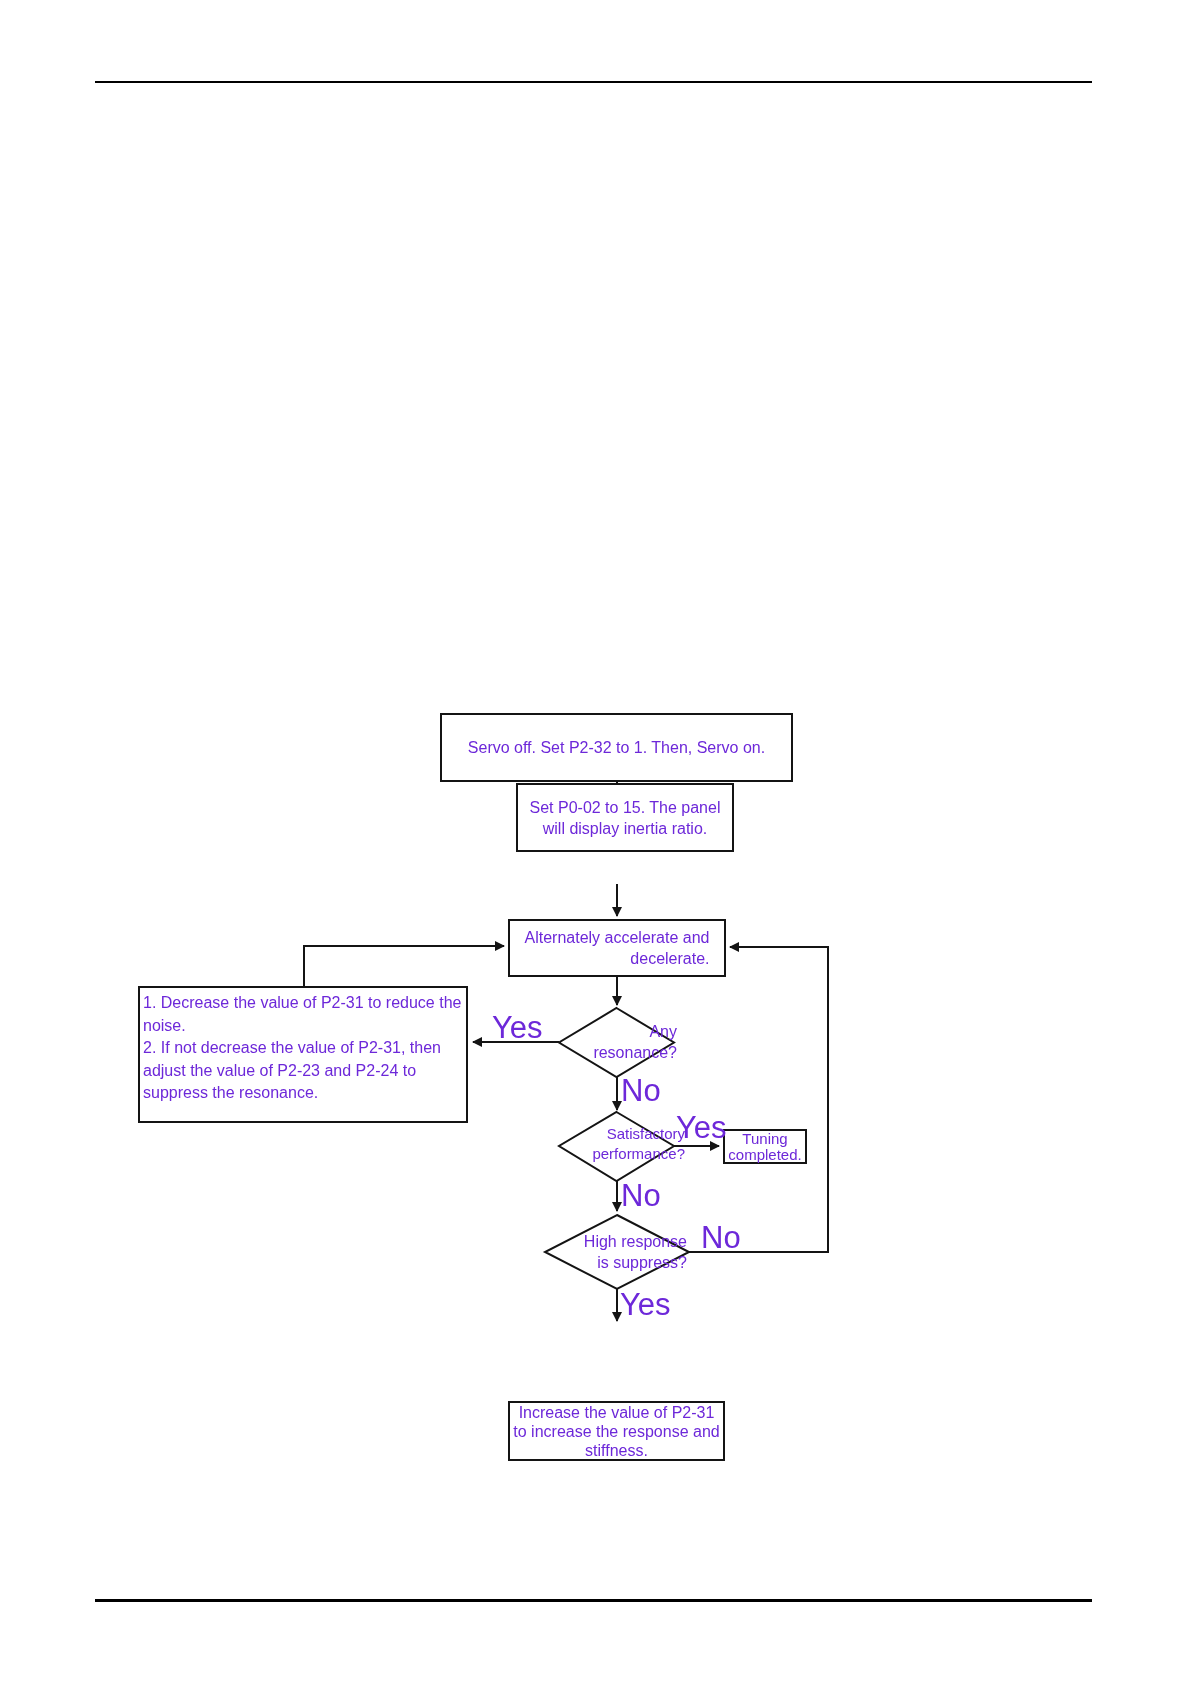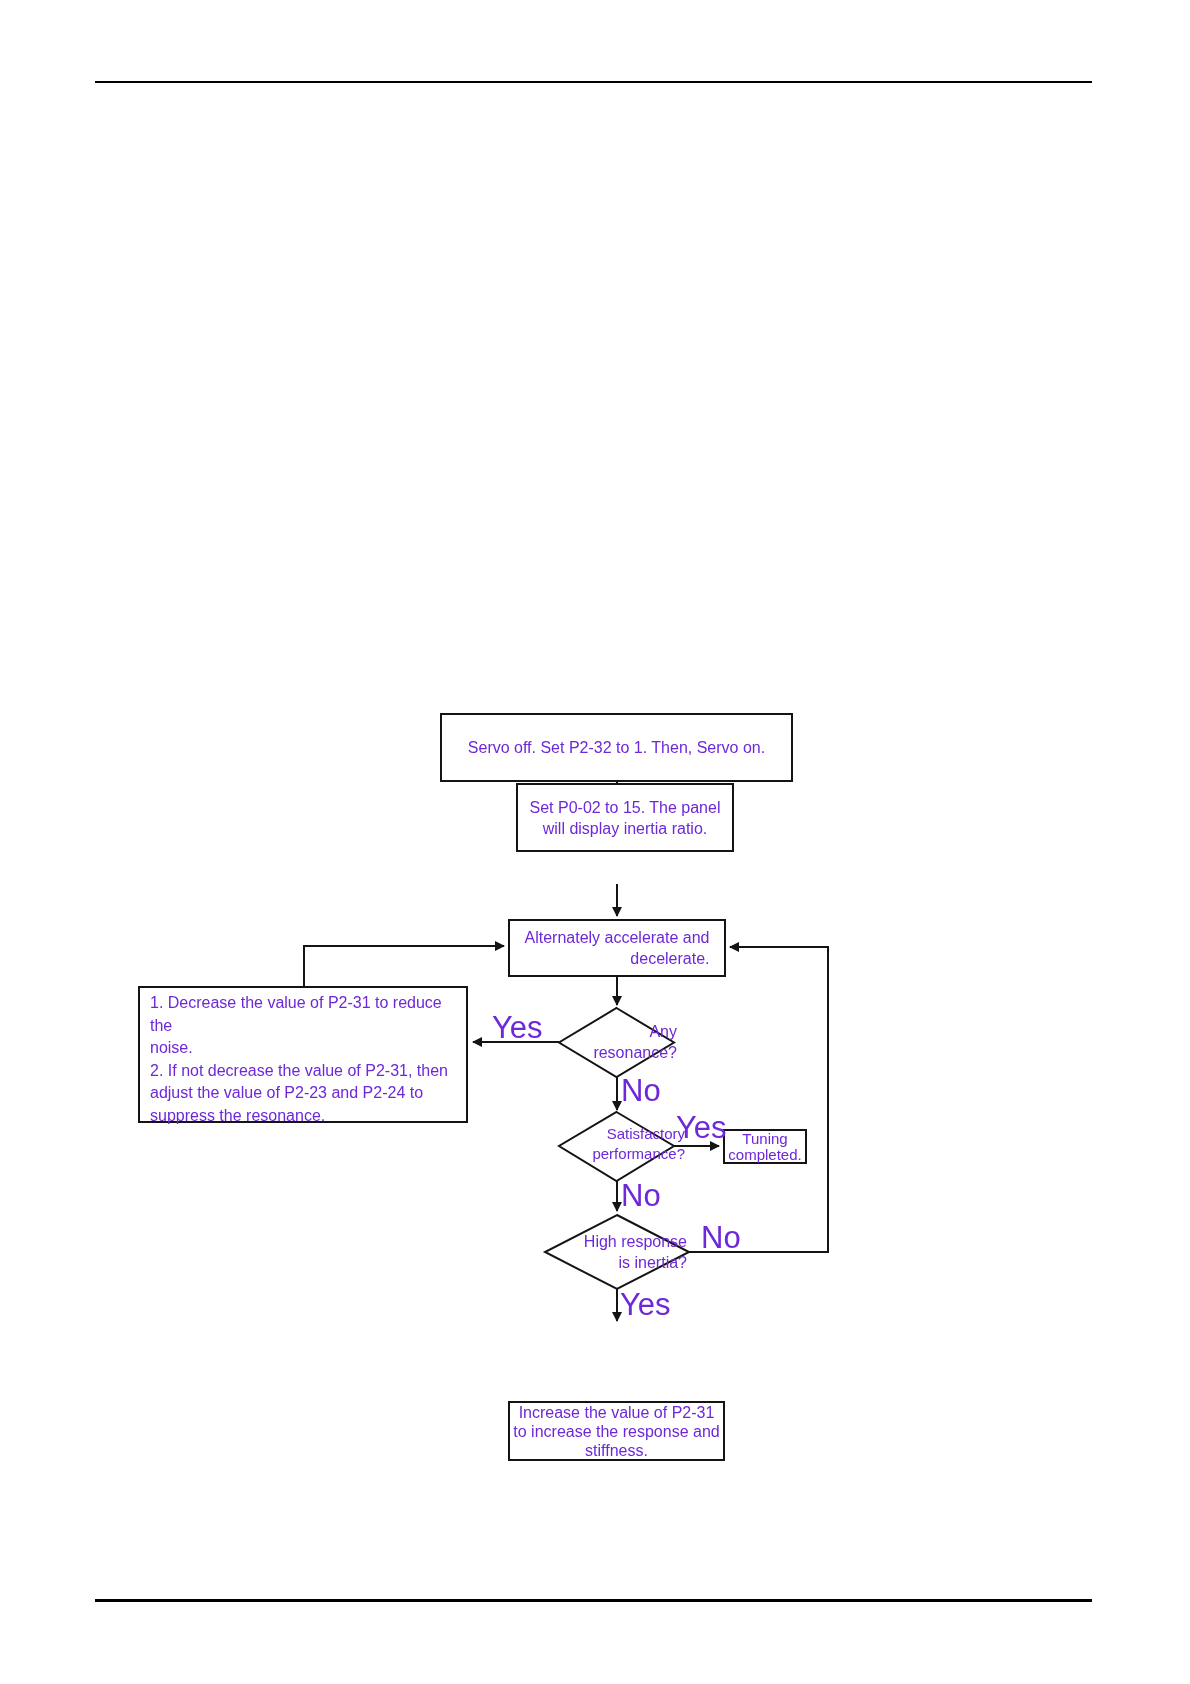--- a/index.html
+++ b/index.html
@@ -30,21 +30,21 @@
     white-space: pre-line;
     font-size: 16px;
     line-height: 21px;
   }
   #node-servo      { left: 440px; top: 713px;  width: 353px; height: 69px; }
   #node-panel      { left: 508px; top: 783px;  width: 218px; height: 69px; margin-left: 8px; }
   #node-accelerate { left: 508px; top: 919px;  width: 218px; height: 58px; text-align: right; }
   #node-reduce {
     left: 138px; top: 986px; width: 330px; height: 137px;
     align-items: flex-start; justify-content: flex-start;
-    text-align: left; padding: 4px 10px; line-height: 22.5px;
+    text-align: left; padding: 4px 3px; line-height: 22.5px;
   }
   #node-tuning   { left: 723px; top: 1129px; width: 84px;  height: 35px; font-size: 15px; line-height: 16px; }
   #node-increase { left: 508px; top: 1401px; width: 217px; height: 60px; line-height: 19px; }
 
   .diamond-text {
     position: absolute;
     text-align: right;
     white-space: pre-line;
   }
   #text-resonance    { left: 556px; top: 1021px; width: 121px; font-size: 16px; line-height: 21px; }
@@ -113,21 +113,21 @@
 to increase the response and
 stiffness.</div>
 
   <div class="diamond-text" id="text-resonance">Any
 resonance?</div>
 
   <div class="diamond-text" id="text-satisfactory">Satisfactory
 performance?</div>
 
   <div class="diamond-text" id="text-highresponse">High response
-is inertia?</div>
+is suppress?</div>
 
   <div class="yn-label" id="yn-resonance-yes">Yes</div>
 
   <div class="yn-label" id="yn-resonance-no">No</div>
 
   <div class="yn-label" id="yn-satisfactory-yes">Yes</div>
 
   <div class="yn-label" id="yn-satisfactory-no">No</div>
 
   <div class="yn-label" id="yn-highresponse-no">No</div>

